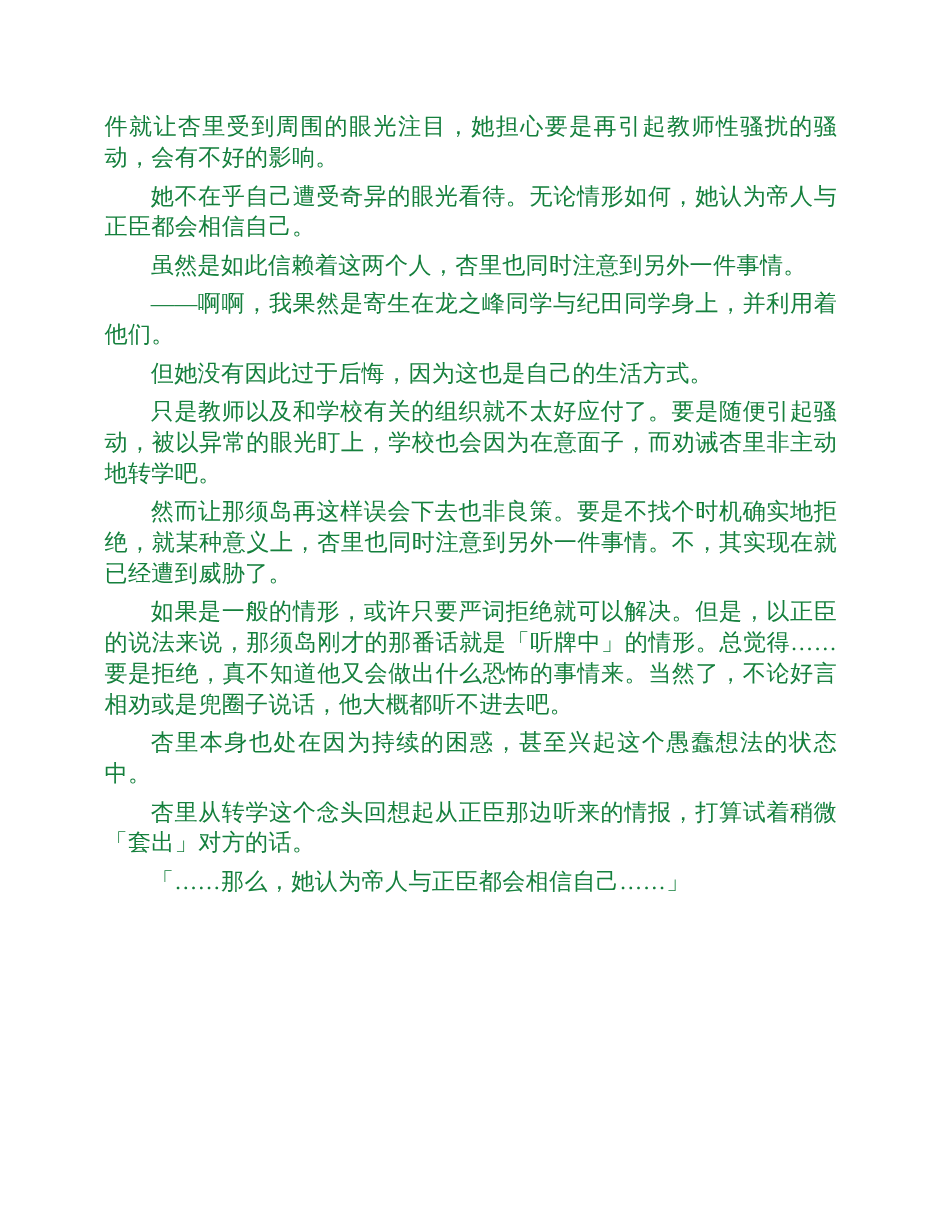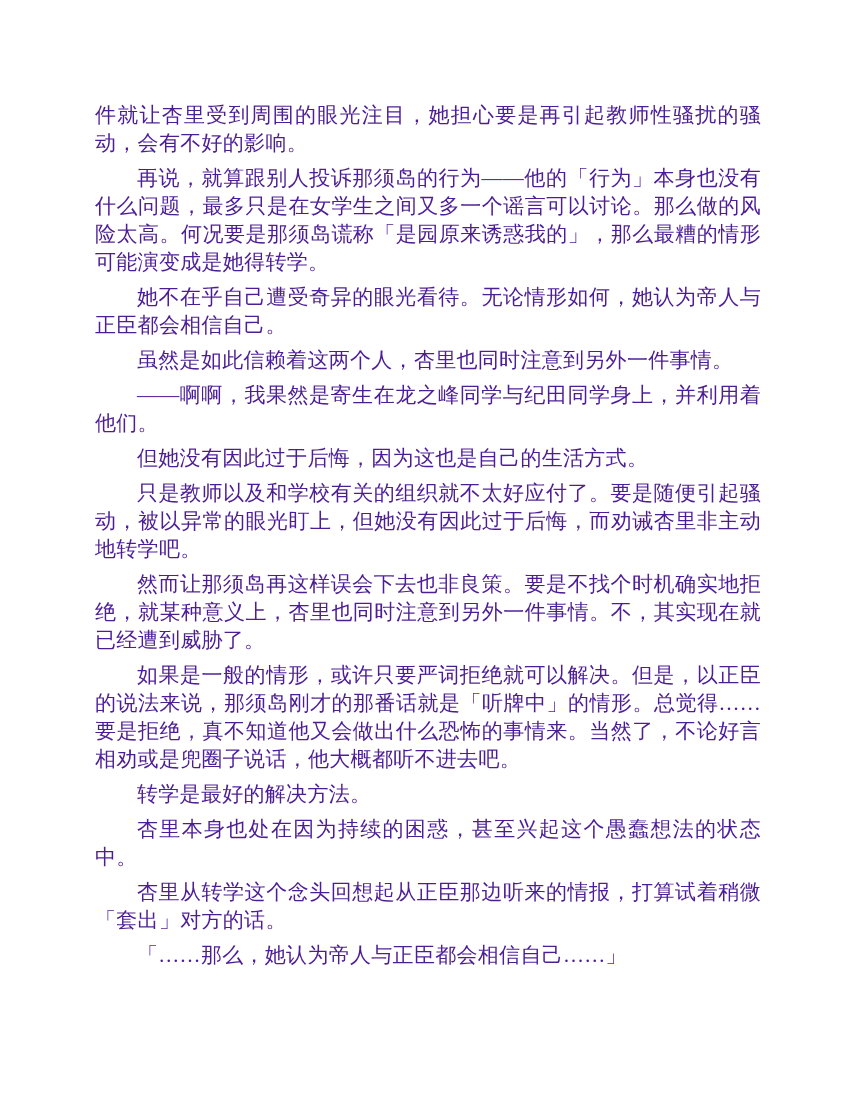--- a/index.html
+++ b/index.html
@@ -34,28 +34,26 @@
     margin-top: 0;
   }
   .para.indent {
     text-indent: 2em;
   }
 </style>
 </head>
 <body>
 
 <div class="page" style="background: rgb(255, 255, 255);">
-  <main class="text-block" style="color: #4c1d95;">
+  <main class="text-block" style="color: #15803d;">
       <p class="para">件就让杏里受到周围的眼光注目，她担心要是再引起教师性骚扰的骚动，会有不好的影响。</p>
-      <p class="para indent">再说，就算跟别人投诉那须岛的行为——他的「行为」本身也没有什么问题，最多只是在女学生之间又多一个谣言可以讨论。那么做的风险太高。何况要是那须岛谎称「是园原来诱惑我的」，那么最糟的情形可能演变成是她得转学。</p>
       <p class="para indent">她不在乎自己遭受奇异的眼光看待。无论情形如何，她认为帝人与正臣都会相信自己。</p>
       <p class="para indent">虽然是如此信赖着这两个人，杏里也同时注意到另外一件事情。</p>
       <p class="para indent">——啊啊，我果然是寄生在龙之峰同学与纪田同学身上，并利用着他们。</p>
       <p class="para indent">但她没有因此过于后悔，因为这也是自己的生活方式。</p>
-      <p class="para indent">只是教师以及和学校有关的组织就不太好应付了。要是随便引起骚动，被以异常的眼光盯上，但她没有因此过于后悔，而劝诫杏里非主动地转学吧。</p>
+      <p class="para indent">只是教师以及和学校有关的组织就不太好应付了。要是随便引起骚动，被以异常的眼光盯上，学校也会因为在意面子，而劝诫杏里非主动地转学吧。</p>
       <p class="para indent">然而让那须岛再这样误会下去也非良策。要是不找个时机确实地拒绝，就某种意义上，杏里也同时注意到另外一件事情。不，其实现在就已经遭到威胁了。</p>
       <p class="para indent">如果是一般的情形，或许只要严词拒绝就可以解决。但是，以正臣的说法来说，那须岛刚才的那番话就是「听牌中」的情形。总觉得……要是拒绝，真不知道他又会做出什么恐怖的事情来。当然了，不论好言相劝或是兜圈子说话，他大概都听不进去吧。</p>
-      <p class="para indent">转学是最好的解决方法。</p>
       <p class="para indent">杏里本身也处在因为持续的困惑，甚至兴起这个愚蠢想法的状态中。</p>
       <p class="para indent">杏里从转学这个念头回想起从正臣那边听来的情报，打算试着稍微「套出」对方的话。</p>
       <p class="para indent">「……那么，她认为帝人与正臣都会相信自己……」</p>
     </main>
 </div>
 
 </body></html>

